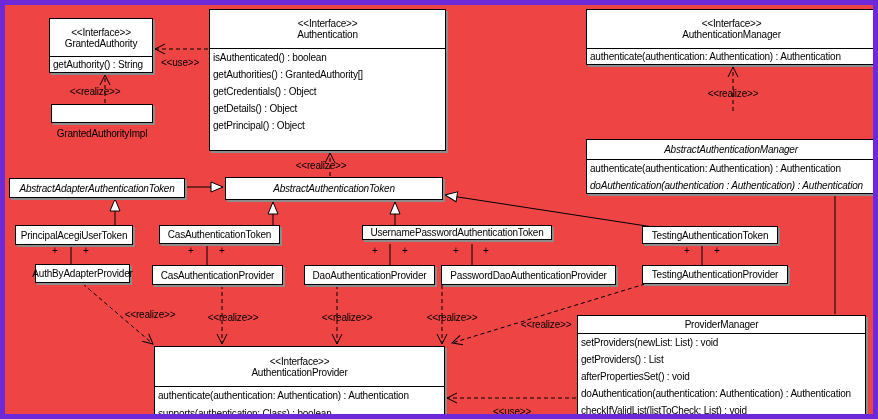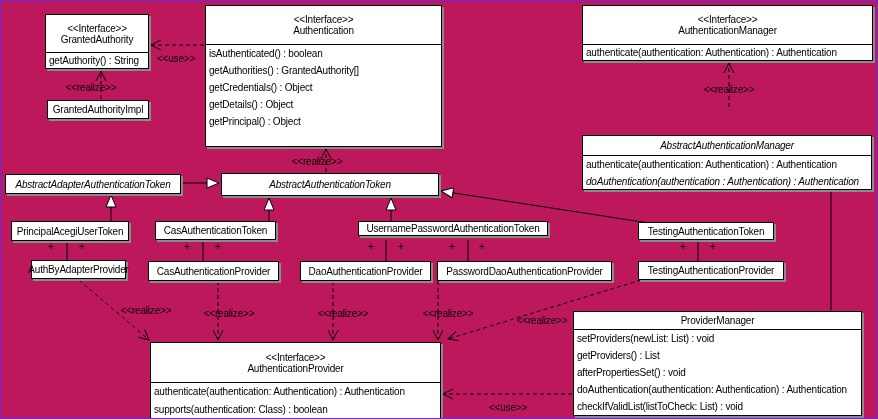--- a/index.html
+++ b/index.html
@@ -1,18 +1,18 @@
 <!DOCTYPE html>
 <html><head>
 <meta charset="utf-8">
 <style>
   html,body{margin:0;padding:0;background:#f0f0f0;}
-  #canvas{position:relative;width:878px;height:419px;background:#be185d;overflow:hidden;
+  #canvas{position:relative;width:878px;height:419px;background:#ef4444;overflow:hidden;
           font-family:"Liberation Sans",sans-serif;font-size:10px;color:#000;
-          border:1px solid #6d28d9;box-sizing:border-box;}
+          border:5px solid #6d28d9;box-sizing:border-box;}
   #edges{position:absolute;left:0;top:0;z-index:1;}
   .box{position:absolute;background:#fff;border:1px solid #000;box-shadow:2px 2px 0 #8c8c8c;
        z-index:2;box-sizing:border-box;letter-spacing:-0.2px;}
   .nm{display:flex;flex-direction:column;align-items:center;justify-content:center;
       text-align:center;width:100%;box-sizing:border-box;}
   .meths{border-top:1px solid #000;box-sizing:border-box;}
   .mr{white-space:nowrap;padding-left:3px;overflow:visible;}
   .it{font-style:italic;}
   .lbl{position:absolute;z-index:3;transform:translate(-50%,-50%);white-space:nowrap;
        letter-spacing:-0.2px;}
@@ -65,21 +65,21 @@
     <div class="nm" style="height:37px;">
       <div>&lt;&lt;Interface&gt;&gt;</div>
       <div>GrantedAuthority</div>
     </div>
     <div class="meths">
       <div class="mr" style="line-height:15px;">getAuthority() : String</div>
     </div>
   </div>
 
   <div class="box" style="left:46px;top:99px;width:102px;height:19px;">
-    <div class="nm" style="height:100%;">
+    <div class="nm" style="height:100%;margin-top:20px;">
       <div>GrantedAuthorityImpl</div>
     </div>
   </div>
 
   <div class="box" style="left:204px;top:4px;width:237px;height:142px;">
     <div class="nm" style="height:38px;">
       <div>&lt;&lt;Interface&gt;&gt;</div>
       <div>Authentication</div>
     </div>
     <div class="meths">

